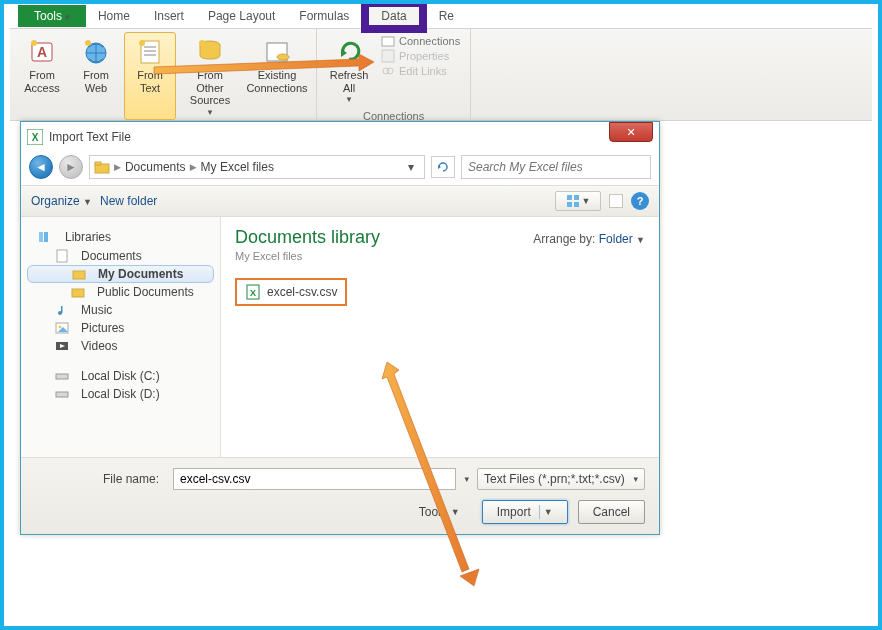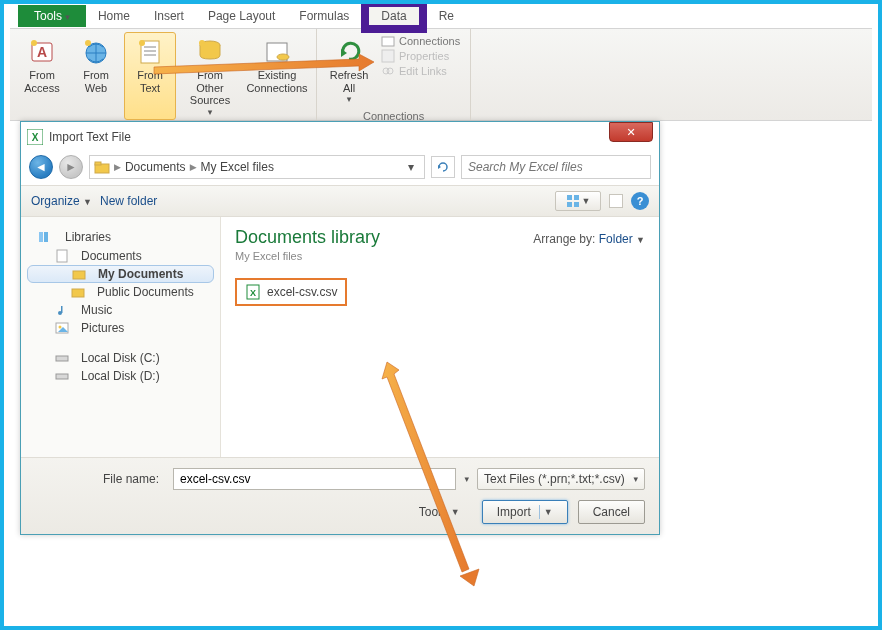--- a/index.html
+++ b/index.html
@@ -272,20 +272,27 @@
             <span>Music</span>
           </div>
       <div class="tree-item indent1">
             <svg width="14" height="14">
               <rect x="1" y="2" width="12" height="10" fill="#fff" stroke="#aaa"></rect>
               <circle cx="5" cy="6" r="1.5" fill="#f2c84b"></circle>
               <polygon points="3,11 8,6 13,11" fill="#6ab4e6"></polygon>
             </svg>
             <span>Pictures</span>
           </div>
+      <div class="tree-item indent1">
+            <svg width="14" height="14">
+              <rect x="1" y="3" width="12" height="8" fill="#555"></rect>
+              <polygon points="5,5 10,7 5,9" fill="#fff"></polygon>
+            </svg>
+            <span>Videos</span>
+          </div>
       <div style="height:12px"></div>
       <div class="tree-item indent1">
             <svg width="14" height="14">
               <rect x="1" y="5" width="12" height="5" fill="#d8d8d8" stroke="#999"></rect>
             </svg>
             <span>Local Disk (C:)</span>
           </div>
       <div class="tree-item indent1">
             <svg width="14" height="14">
               <rect x="1" y="5" width="12" height="5" fill="#d8d8d8" stroke="#999"></rect>

